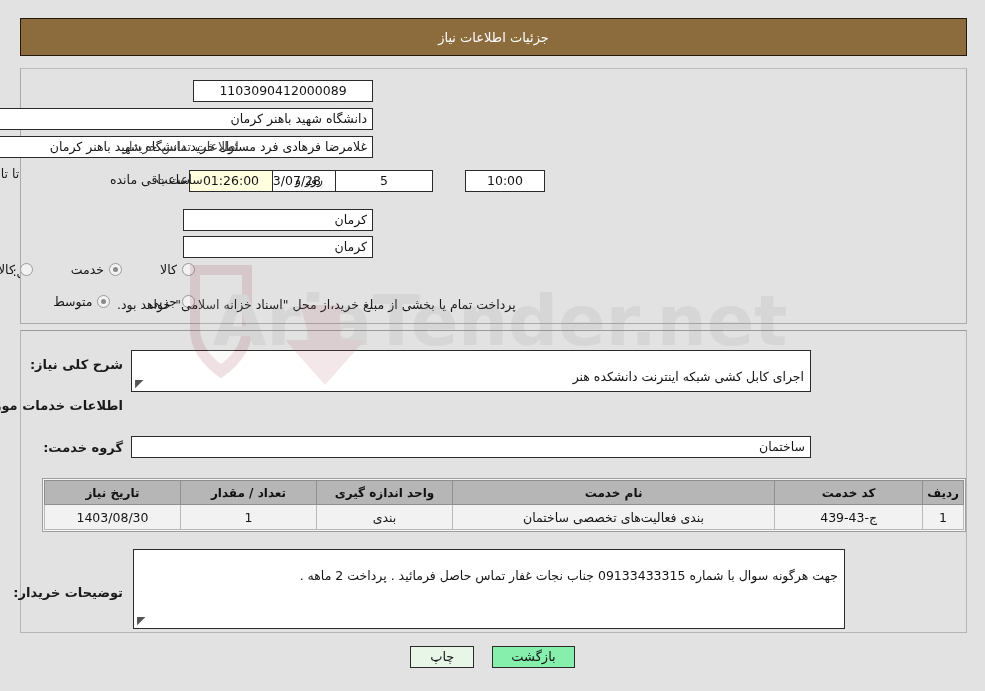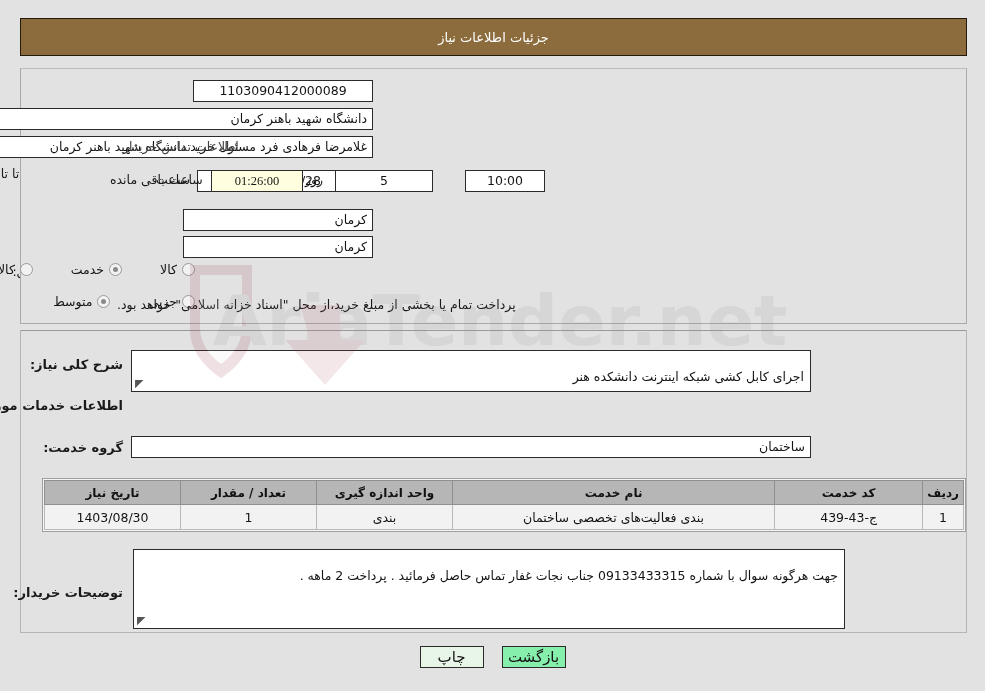--- a/index.html
+++ b/index.html
@@ -180,26 +180,26 @@
     left: 0; top: 646px;
     width: 985px;
     display: flex;
     align-items: center;
     justify-content: center;
     gap: 18px;
     z-index: 3;
   }
   .btn {
     border: 1px solid #2a2a2a;
-    font-size: 15px;
+    font-size: 13px;
     color: #141414;
     height: 22px;
     line-height: 20px;
     min-width: 64px;
-    padding: 0 5px;
+    padding: 0 18px;
     text-align: center;
     cursor: pointer;
     font-family: inherit;
   }
   .btn-print { background: #e8f6e8; }
   .btn-back  { background: #86efac; }
 </style>
 </head>
 <body>
 
@@ -241,21 +241,21 @@
   <div style="position:absolute; left:123px; top:139px; z-index:3;" class="linkish">اطلاعات تماس خریدار</div>
 
   <div class="row" style="right:862px; top:166px; display:block; width:120px;">
     <span class="lbl" style="display:block; line-height:16px;">مهلت ارسال پاسخ: تا تاریخ:</span>
   </div>
   <div class="fld center" style="position:absolute; right:612px; top:170px; width:176px; z-index:3;">1403/07/28</div>
   <span class="lbl" style="position:absolute; right:795px; top:172px; z-index:3;">ساعت</span>
   <div class="fld center" style="position:absolute; left:465px; top:170px; width:80px; z-index:3;">10:00</div>
   <div class="fld center" style="position:absolute; left:335px; top:170px; width:98px; z-index:3;">5</div>
   <span class="lbl" style="position:absolute; left:295px; top:172px; z-index:3;">روز و</span>
-  <div class="fld center yellow" style="position:absolute; left:211px; top:170px; width:92px; z-index:3;font-family:Liberation Serif, serif;">01:26:00</div>
+  <div class="fld center yellow" style="position:absolute; left:189px; top:170px; width:84px; z-index:3;">01:26:00</div>
   <span class="lbl" style="position:absolute; left:110px; top:172px; z-index:3;">ساعت باقی مانده</span>
 
   <div class="row" style="right:862px; top:211px;">
     <span class="lbl">استان محل تحویل:</span>
   </div>
   <div class="fld right" style="position:absolute; right:612px; top:209px; width:190px; z-index:3;">کرمان</div>
 
   <div class="row" style="right:862px; top:238px;">
     <span class="lbl">شهر محل تحویل:</span>
   </div>

